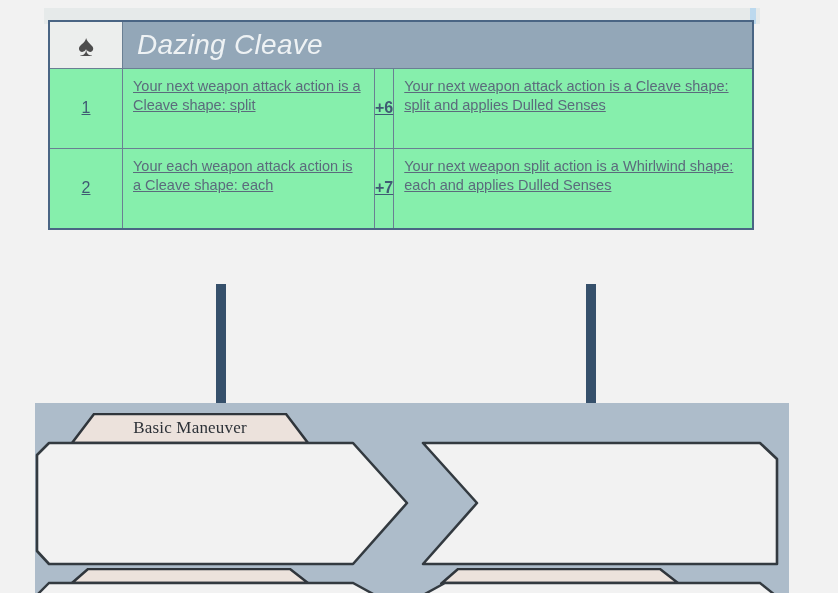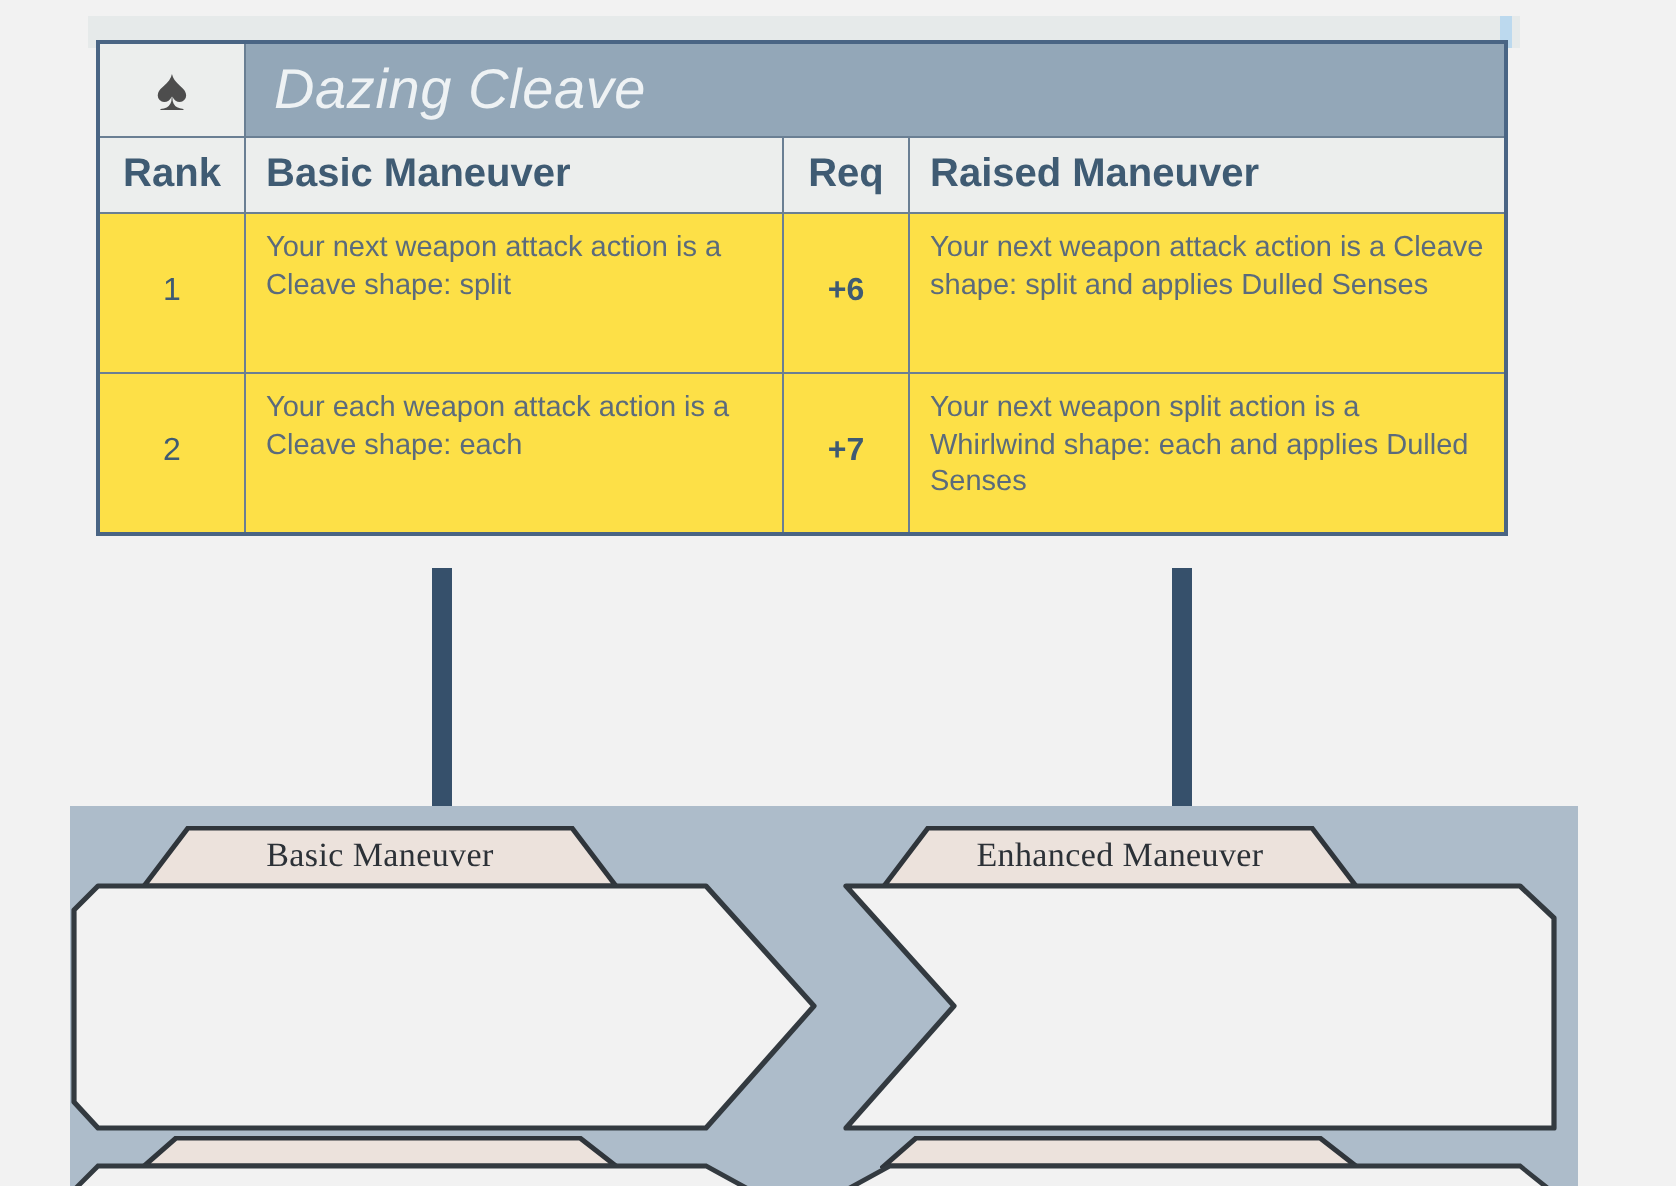--- a/index.html
+++ b/index.html
@@ -76,27 +76,28 @@
     padding:0 0 0 10px !important;
   }
   .hdr.center{text-align:center;padding-left:0 !important;}
 
   .rank-col{width:72px;}
   .basic-col{width:258px;}
   .req-col{width:62px;}
   .raised-col{width:auto;}
 
   .body-cell{
-    background:#fde047;
+    background:#86efac;
     font-size:14.5px;
     line-height:1.28;
     color:#5b6b7c;
     padding:8px 10px 9px 10px !important;
     vertical-align:top;
     height:62px;
+    text-decoration:underline;
   }
   .body-cell.num{
     text-align:center;
     vertical-align:middle;
     font-size:16px;
     color:#3f5b73;
     padding:0 !important;
   }
   .body-cell.req{
     text-align:center;
@@ -149,26 +150,20 @@
 
 <table id="maneuver-table">
   <tbody>
       <tr>
     <td class="suit-cell">
       <span class="suit-glyph">♠</span>
     </td>
     <td class="title-cell" colspan="3">
       <span class="title-text">Dazing Cleave</span>
     </td>
-  </tr>
-  <tr>
-    <th class="hdr center rank-col">Rank</th>
-    <th class="hdr basic-col">Basic Maneuver</th>
-    <th class="hdr center req-col">Req</th>
-    <th class="hdr raised-col">Raised Maneuver</th>
   </tr>
   <tr>
     <td class="body-cell num">1</td>
     <td class="body-cell">Your next weapon attack action is a Cleave shape: split</td>
     <td class="body-cell req">+6</td>
     <td class="body-cell">Your next weapon attack action is a Cleave shape: split and applies Dulled Senses</td>
   </tr>
   <tr>
     <td class="body-cell num">2</td>
     <td class="body-cell">Your each weapon attack action is a Cleave shape: each</td>
@@ -193,26 +188,20 @@
 
 <div id="card-panel">
 
   <div class="tab-wrap" style="left:35px;top:10px;width:240px;height:30px;">
     <svg class="tab-shape" width="240" height="32" viewBox="0 0 240 32">
       <path d="M24 1 L216 1 L238 30 L2 30 Z" fill="#ece2dc" stroke="#2f353b" stroke-width="2.5"></path>
     </svg>
     <div class="tab-label">Basic Maneuver</div>
   </div>
 
-  <div class="tab-wrap" style="left:405px;top:10px;width:240px;height:30px;">
-    <svg class="tab-shape" width="240" height="32" viewBox="0 0 240 32">
-      <path d="M24 1 L216 1 L238 30 L2 30 Z" fill="#ece2dc" stroke="#2f353b" stroke-width="2.5"></path>
-    </svg>
-    <div class="tab-label">Enhanced Maneuver</div>
-  </div>
 
   <div class="card-body" style="left:0px;top:38px;">
     <svg width="754" height="125" viewBox="0 0 754 125">
 
       <path d="M2 14 L14 2 L318 2 L372 62 L318 123 L14 123 L2 110 Z" fill="#f2f2f2" stroke="#333a40" stroke-width="2.6" stroke-linejoin="round"></path>
 
       <path d="M388 2 L725 2 L742 18 L742 123 L388 123 L442 62 Z" fill="#f2f2f2" stroke="#333a40" stroke-width="2.6" stroke-linejoin="round"></path>
     </svg>
   </div>
 

